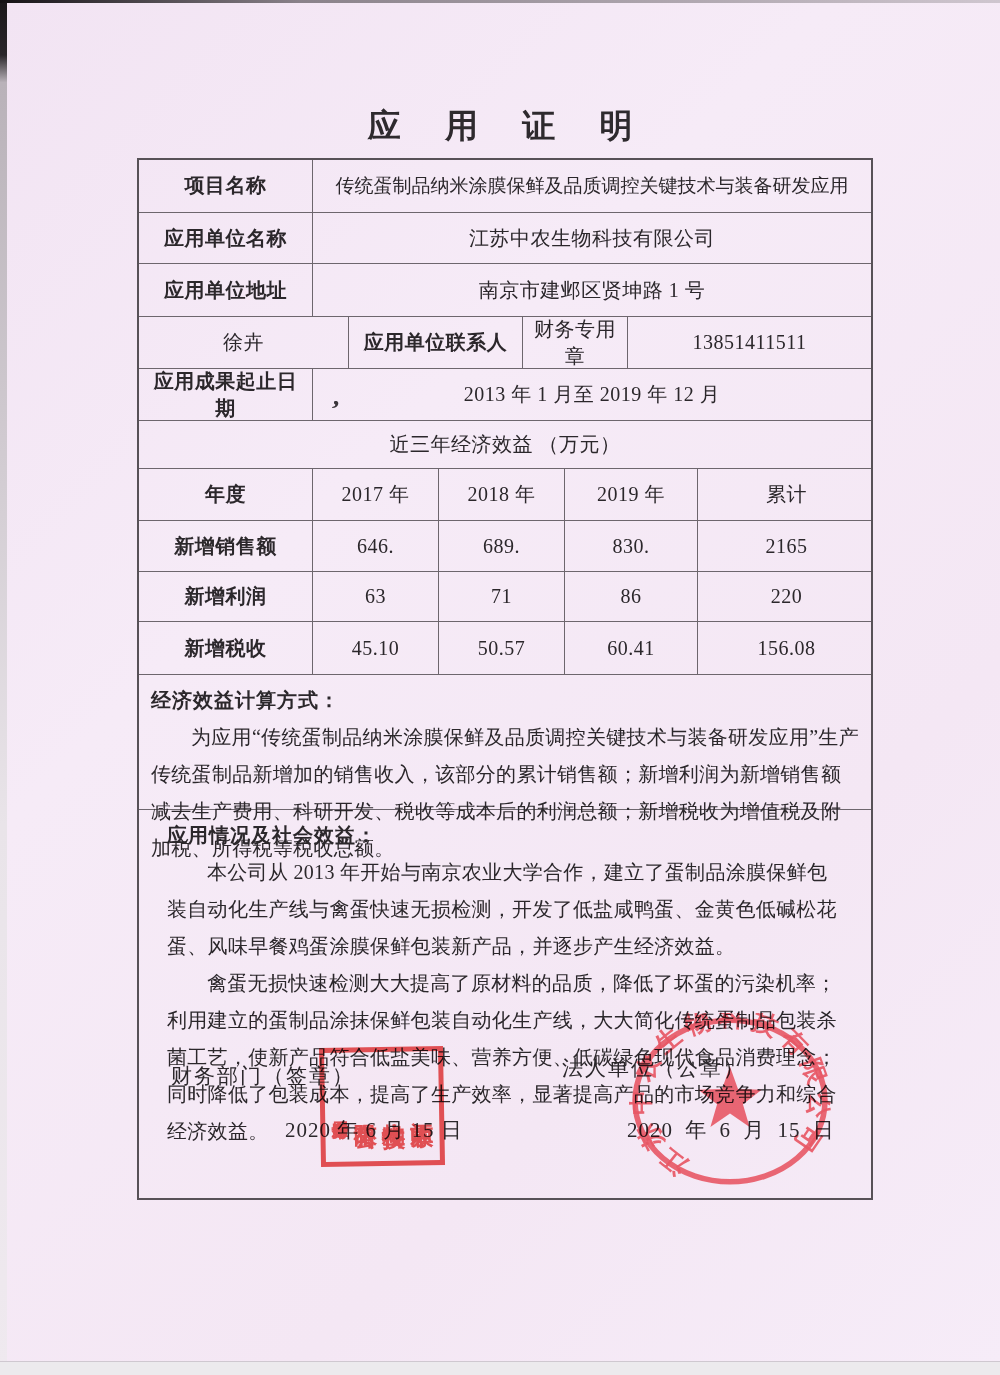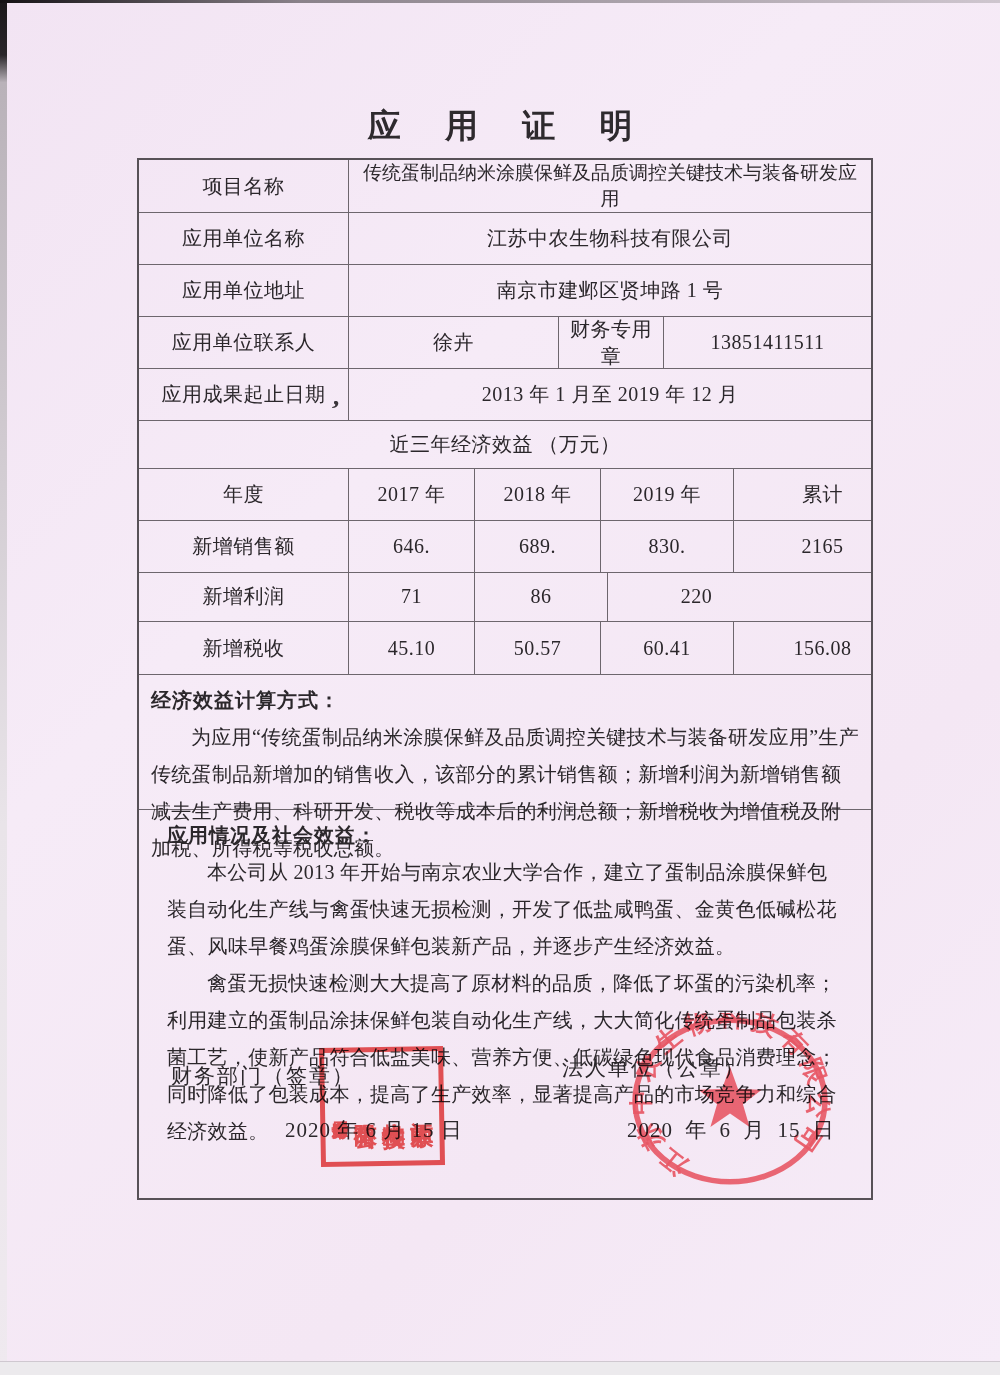--- a/index.html
+++ b/index.html
@@ -19,21 +19,21 @@
     background:#eceaed; border-top:1px solid #cfc8d0; }
   .title { position:absolute; top:104px; left:0; width:100%; text-align:center;
     font-size:33px; font-weight:600; letter-spacing:18px; text-indent:18px; color:#2e2a2e; }
   .doc-table { position:absolute; left:137px; top:158px; width:736px; height:1042px;
     border:2px solid #575157; display:flex; flex-direction:column; }
   .t-row { display:flex; width:100%; border-bottom:1px solid #6d666d; }
   .t-row:last-child { border-bottom:none; }
   .cell { border-right:1px solid #6d666d; display:flex; align-items:center; justify-content:center;
     text-align:center; font-size:20px; letter-spacing:0.5px; padding:2px 6px; }
   .cell:last-child { border-right:none; }
-  .lbl { width:210px; flex:none; }
+  .lbl { width:174px; flex:none;font-weight:bold; }
   .val { flex:1; }
   .small-val { font-size:19px; letter-spacing:0; }
   .c210 { width:210px; flex:none; }
   .c105 { width:105px; flex:none; }
   .c126 { width:126px; flex:none; }
   .c133 { width:133px; flex:none; }
   .c177 { width:177px; flex:none; }
   .full { flex:1; justify-content:center;text-align:center; }
   .text-block { display:block; padding:7px 12px 4px 12px; font-size:20px; line-height:37px;
     text-align:left; letter-spacing:0.3px; }
@@ -82,22 +82,22 @@
       <div class="cell lbl">应用单位名称</div>
       <div class="cell val">江苏中农生物科技有限公司</div>
     </div>
 
     <div class="t-row" style="height:53px">
       <div class="cell lbl">应用单位地址</div>
       <div class="cell val">南京市建邺区贤坤路 1 号</div>
     </div>
 
     <div class="t-row" style="height:52px">
+      <div class="cell c210">徐卉</div>
       <div class="cell lbl">应用单位联系人</div>
-      <div class="cell c210">徐卉</div>
       <div class="cell c105">财务专用章</div>
       <div class="cell val">13851411511</div>
     </div>
 
     <div class="t-row" style="height:52px">
       <div class="cell lbl">应用成果起止日期</div>
       <div class="cell val">2013 年 1 月至  2019 年 12 月</div>
     </div>
 
     <div class="t-row" style="height:48px">
@@ -115,20 +115,21 @@
     <div class="t-row" style="height:52px">
       <div class="cell lbl">新增销售额</div>
       <div class="cell c126">646.</div>
       <div class="cell c126">689.</div>
       <div class="cell c133">830.</div>
       <div class="cell c177">2165</div>
     </div>
 
     <div class="t-row" style="height:50px">
       <div class="cell lbl">新增利润</div>
+      <div class="cell c126">63</div>
       <div class="cell c126">71</div>
       <div class="cell c133">86</div>
       <div class="cell c177">220</div>
     </div>
 
     <div class="t-row" style="height:53px">
       <div class="cell lbl">新增税收</div>
       <div class="cell c126">45.10</div>
       <div class="cell c126">50.57</div>
       <div class="cell c133">60.41</div>

